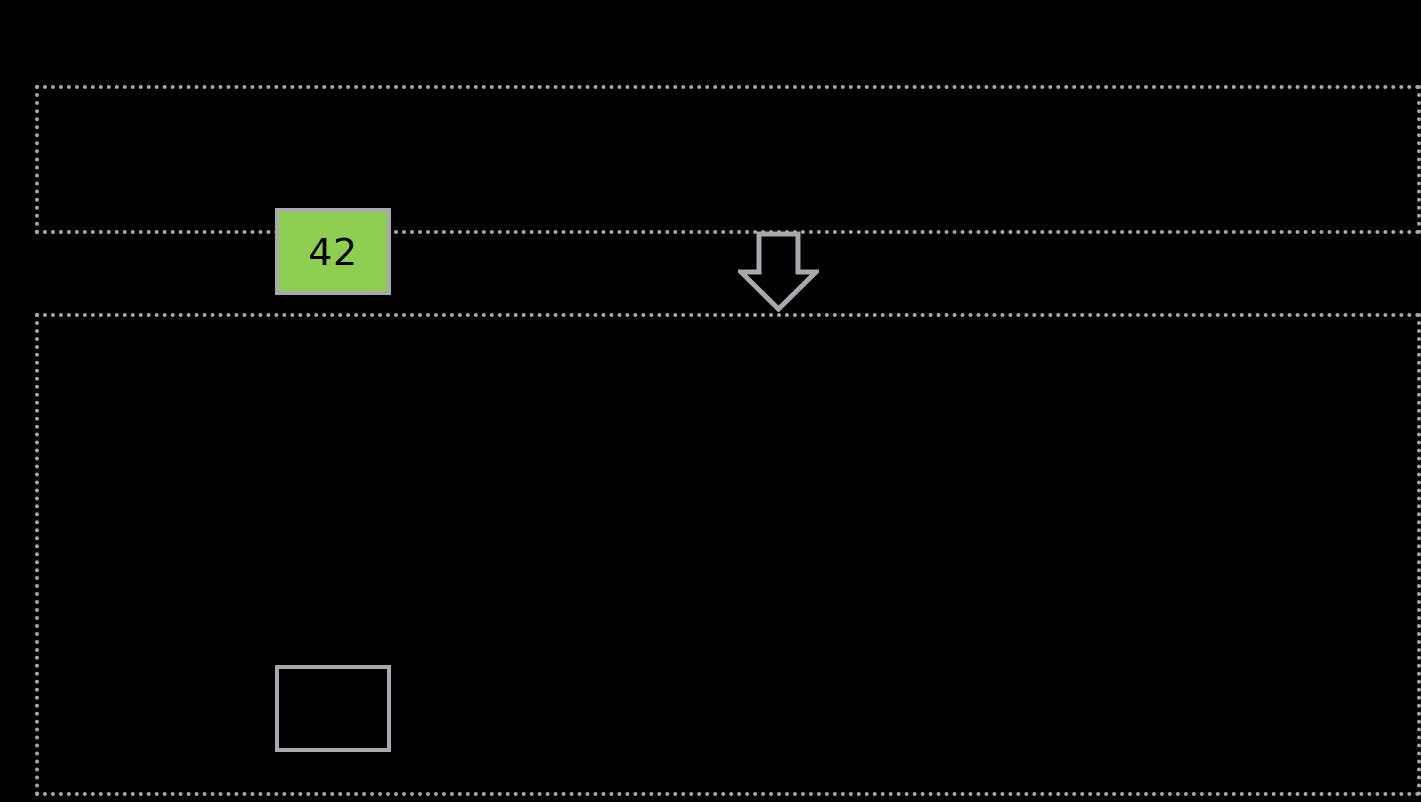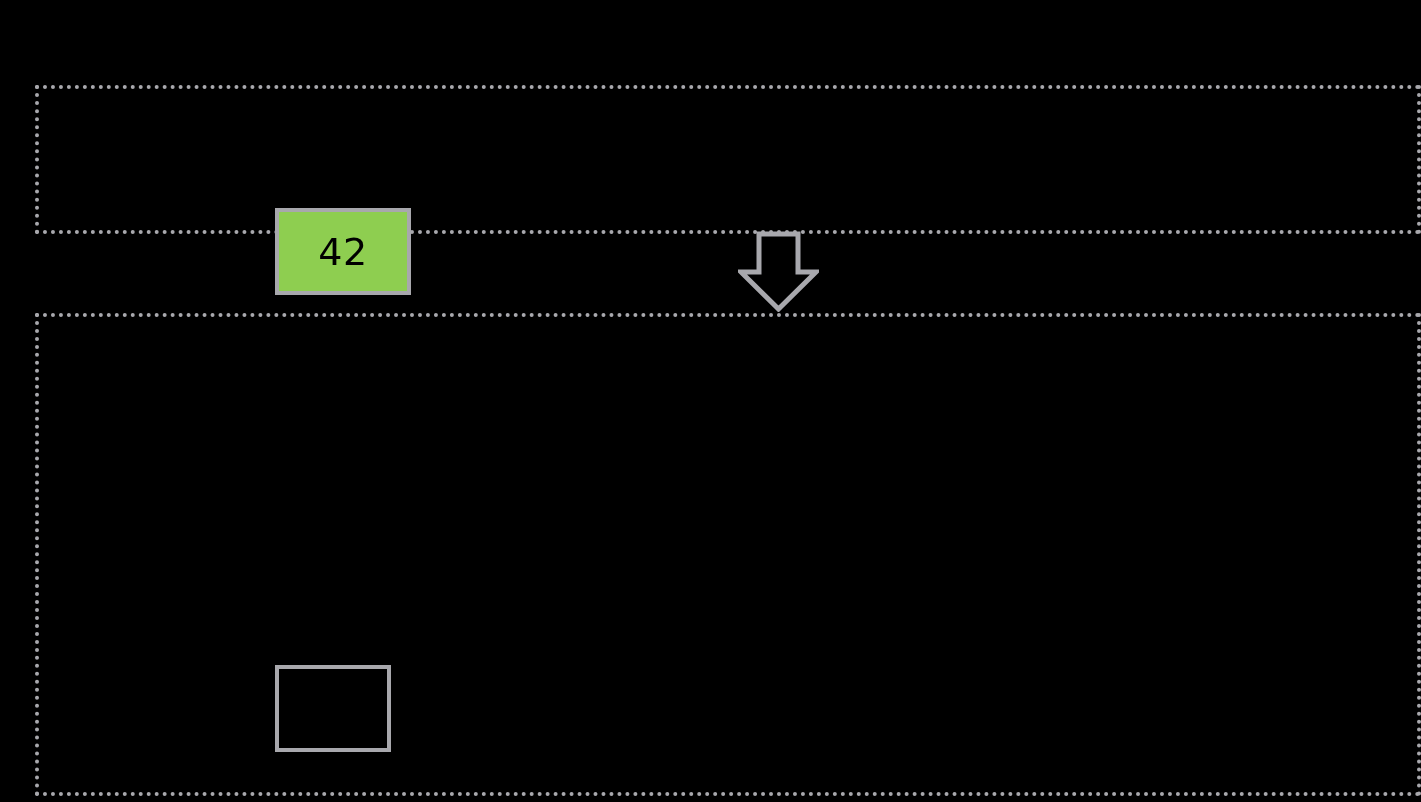--- a/index.html
+++ b/index.html
@@ -57,21 +57,21 @@
   }
   .var-box.filled {
     background: #8ECE50;
   }
   .var-box.empty {
     background: transparent;
   }
   .var-before {
     left: 236px;
     top: 119px;
-    width: 136px;
+    width: 116px;
     height: 87px;
   }
   .var-after {
     left: 236px;
     top: 348px;
     width: 116px;
     height: 87px;
   }
 
   

